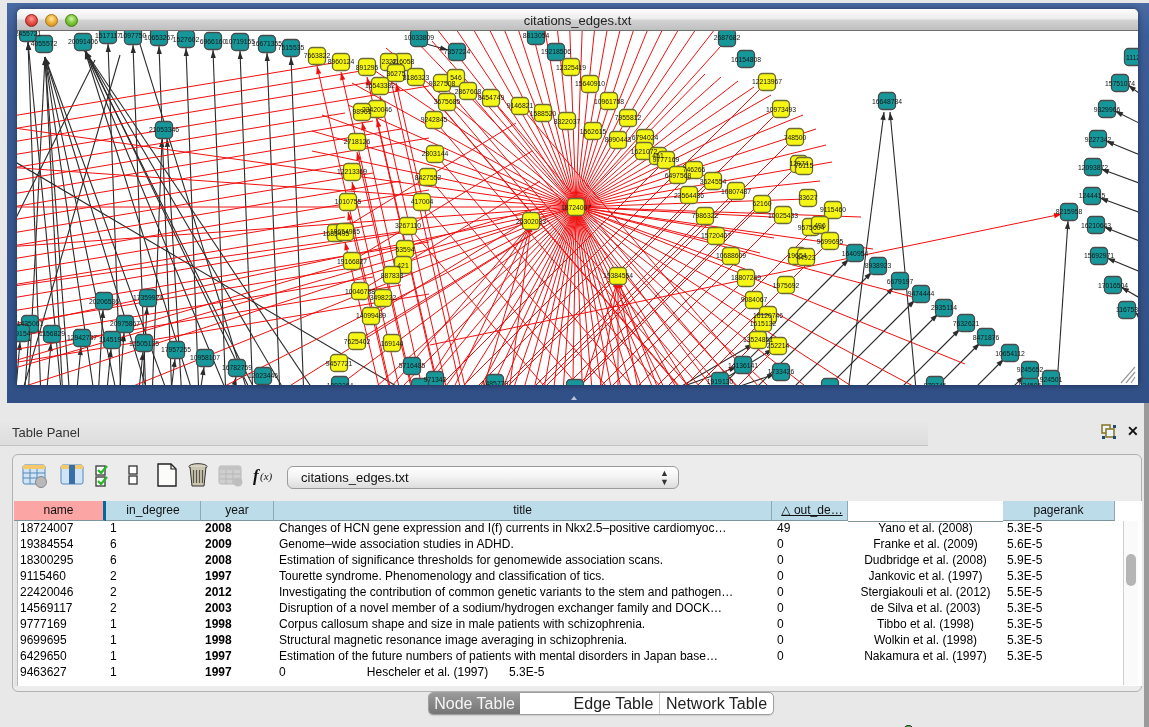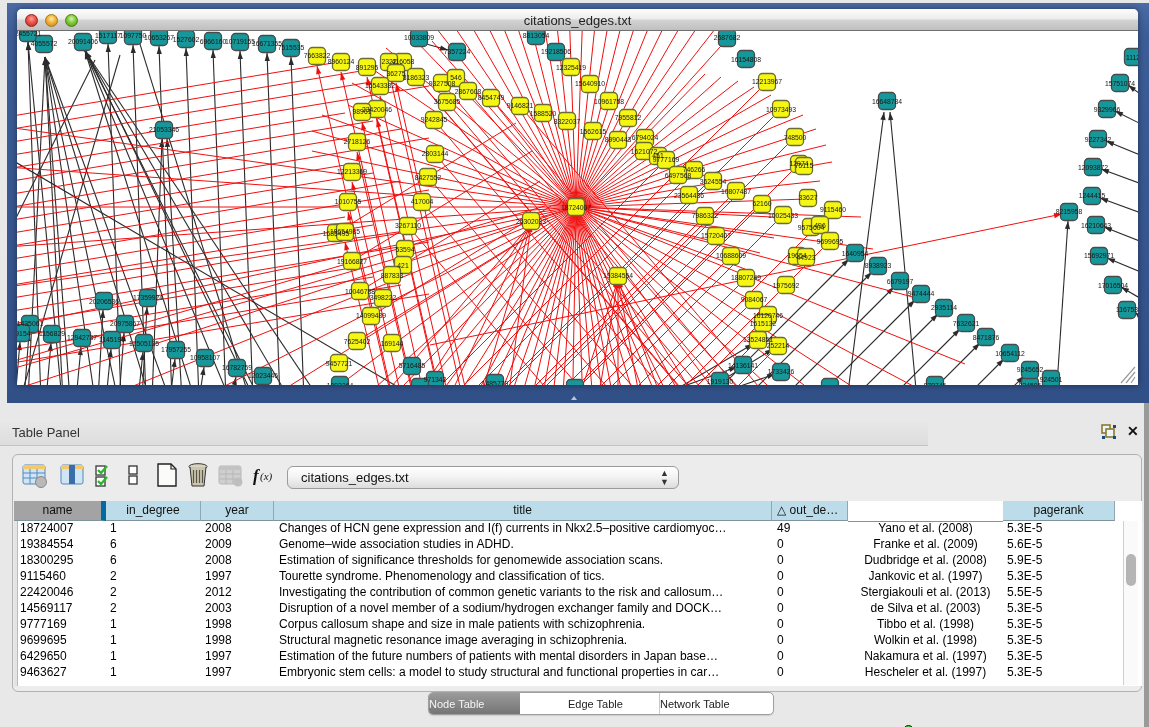--- a/index.html
+++ b/index.html
@@ -31,40 +31,40 @@
 .dropdown { position:absolute; left:274px; top:11px; width:392px; height:23px;
   border:1px solid #9b9b9b; border-radius:6px;
   background:linear-gradient(180deg,#ffffff 0%,#f2f2f2 50%,#dcdcdc 100%);
   font-size:13px; color:#111; line-height:21px; padding-left:13px; }
 .dd-arr { position:absolute; right:9px; top:2px; font-size:9px; color:#333; line-height:9px; text-align:center;}
 .tablewrap { position:absolute; left:1px; top:46px; width:1128px; height:185px; background:#fff; }
 .thead { position:absolute; left:0; top:0; width:1110px; height:20px; display:flex;
   font-size:12px; color:#111; text-align:center; }
 .thead div { background:#bcdcea; border-right:1px solid #8fa8b4; border-bottom:1px solid #7e959f;
   line-height:19px; overflow:hidden; white-space:nowrap; }
-.thead .h-name { background:#a3a3a3; border-right:5px solid #0369a1; }
+.thead .h-name { background:#fca5a5; border-right:3px solid #0369a1; }
 .gut { position:absolute; left:0; top:0; width:4px; height:185px; background:#e4e4e4; border-right:1px solid #bbb; }
 .tbody { position:absolute; left:0px; top:20px; width:1110px; }
 .trow { display:flex; height:16px; font-size:12px; color:#000; white-space:nowrap; }
 .trow div { overflow:hidden; }
 .c-name { width:92px; padding-left:6px; } .h-name { width:92px; }
 .c-ind  { width:95px; padding-left:4px; } .h-ind { width:95px; }
-.c-year { width:73px; padding-left:4px; } .h-year { width:73px; }
+.c-year { width:73px; padding-left:4px;font-weight:bold; } .h-year { width:73px; }
 .c-title{ width:498px; padding-left:5px; } .h-title { width:498px; }
-.c-out  { width:76px; padding-left:5px; } .h-out { width:76px; text-align:left; padding-left:5px; }
+.c-out  { width:76px; padding-left:5px; } .h-out { width:76px; text-align:center; padding-left:5px;text-decoration:underline; }
 .c-short{ width:155px; text-align:center; } .h-short { width:155px;margin-top:20px; }
 .c-pr   { width:112px; padding-left:4px; } .h-pr { width:112px; }
 .vscroll { position:absolute; right:4px; top:20px; width:15px; height:164px; background:#fafafa;
   border-left:1px solid #d0d0d0; }
 .vthumb { position:absolute; left:2px; top:33px; width:10px; height:32px; background:#b5b5b5; border-radius:5px; }
 .tabsbar { position:absolute; left:0; top:272px; width:100%; height:28px; }
 .seg { position:absolute; left:428px; top:1px; height:23px; display:flex;
   border:1px solid #9f9f9f; border-radius:5px; overflow:hidden; background:#fff;
   box-shadow:0 1px 1px rgba(0,0,0,0.12); }
-.seg div { line-height:22px; font-size:11px; color:#222; }
+.seg div { line-height:22px; font-size:16px; text-align:center; color:#222; }
 .seg .s1 { width:91px; } .seg .s2 { width:91px;margin-left:48px; } .seg .s3 { width:113px; }
 .seg .on { background:linear-gradient(180deg,#9a9a9a,#757575); color:#f5f5f5; }
 .seg .sep { padding:0; width:1px; background:#c9c9c9; }
 .status { position:absolute; right:33px; top:306px; font-size:12px; color:#14532d;text-align:center; }
 .memdot { position:absolute; right:14px; top:306px; width:11px; height:11px; border-radius:50%;
   background:#3dc43d; border:1.5px solid #1d1d1d; }
 .edge-strip { position:absolute; left:1144px; top:403px; width:5px; height:324px; background:#9a9a9a; }
 </style></head>
 <body>
 <div class="bluezone"></div>
@@ -847,23 +847,23 @@
             <div class="c-year">1997</div>
             <div class="c-title">Tourette syndrome. Phenomenology and classification of tics.</div>
             <div class="c-out">0</div>
             <div class="c-short">Jankovic et al. (1997)</div>
             <div class="c-pr">5.3E-5</div>
           </div>
 <div class="trow">
             <div class="c-name">22420046</div>
             <div class="c-ind">2</div>
             <div class="c-year">2012</div>
-            <div class="c-title">Investigating the contribution of common genetic variants to the risk and callosum…</div>
+            <div class="c-title">Investigating the contribution of common genetic variants to the stem and pathogen…</div>
             <div class="c-out">0</div>
-            <div class="c-short">Stergiakouli et al. (2013)</div>
+            <div class="c-short">Stergiakouli et al. (2012)</div>
             <div class="c-pr">5.5E-5</div>
           </div>
 <div class="trow">
             <div class="c-name">14569117</div>
             <div class="c-ind">2</div>
             <div class="c-year">2003</div>
             <div class="c-title">Disruption of a novel member of a sodium/hydrogen exchanger family and DOCK…</div>
             <div class="c-out">0</div>
             <div class="c-short">de Silva et al. (2003)</div>
             <div class="c-pr">5.3E-5</div>
@@ -892,21 +892,20 @@
             <div class="c-year">1997</div>
             <div class="c-title">Estimation of the future numbers of patients with mental disorders in Japan base…</div>
             <div class="c-out">0</div>
             <div class="c-short">Nakamura et al. (1997)</div>
             <div class="c-pr">5.3E-5</div>
           </div>
 <div class="trow">
             <div class="c-name">9463627</div>
             <div class="c-ind">1</div>
             <div class="c-year">1997</div>
-            <div class="c-title">Embryonic stem cells: a model to study structural and functional properties in car…</div>
             <div class="c-out">0</div>
             <div class="c-short">Hescheler et al. (1997)</div>
             <div class="c-pr">5.3E-5</div>
           </div>
       </div>
       <div class="vscroll">
           <div class="vthumb"></div>
         </div>
     </div>
   </div>

